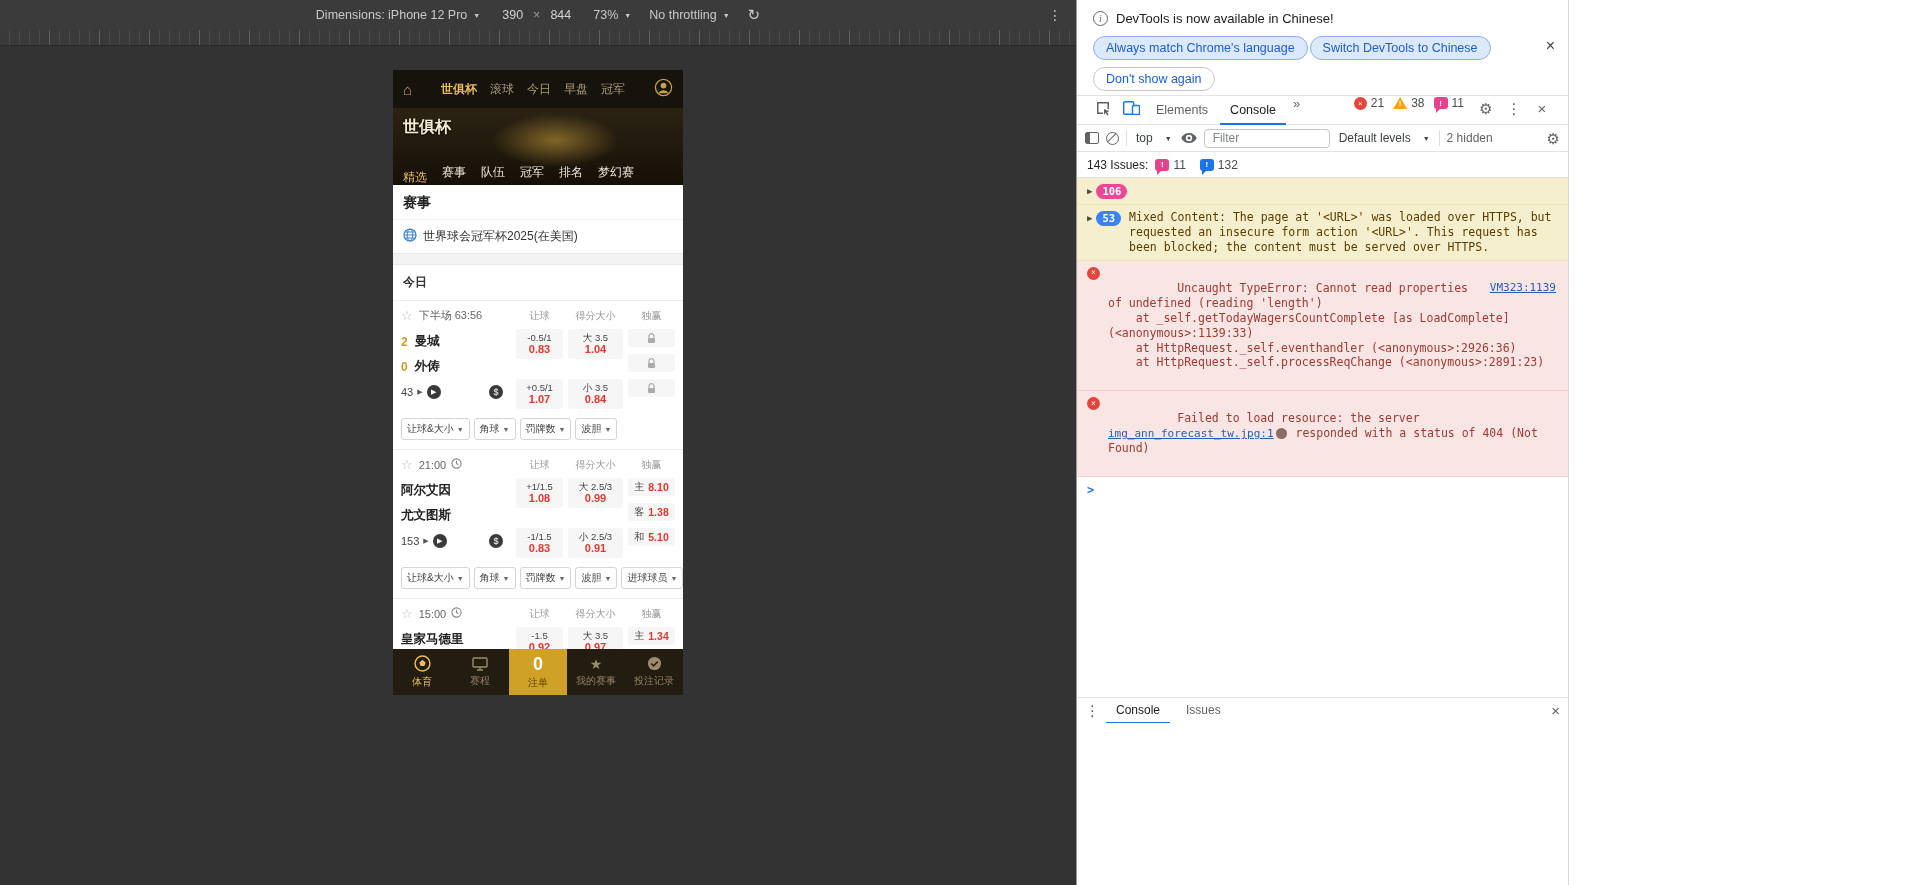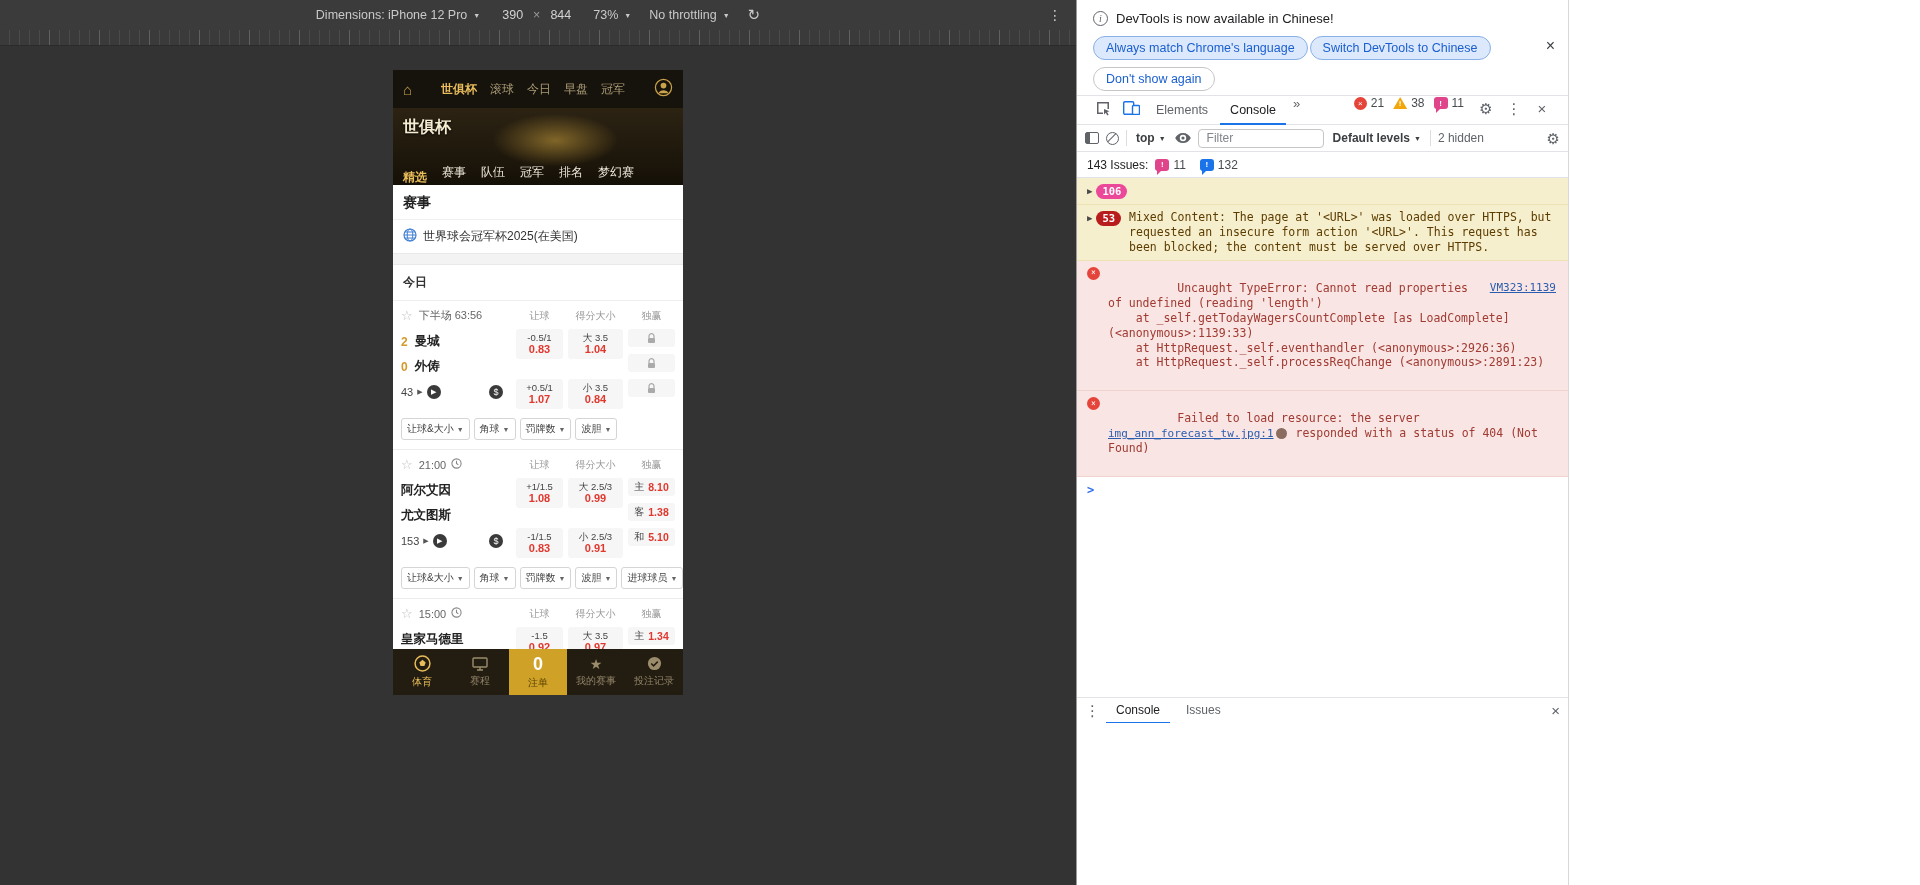--- a/index.html
+++ b/index.html
@@ -32,21 +32,21 @@
   .m-nav-item { font-size:12px; color:#ab9c76; }
   .m-nav-item.active { color:#e9bd5b; font-weight:bold; }
   .m-banner { height:77px; flex:none; position:relative; padding:9px 10px 0;
     background:
       radial-gradient(ellipse 90px 38px at 56% 42%, rgba(206,163,62,.55), rgba(0,0,0,0) 70%),
       linear-gradient(180deg,#2c2313,#151007); }
   .m-banner-title { color:#f5ecd2; font-weight:bold; font-size:16px; text-shadow:0 1px 2px #000; }
   .m-subtabs { position:absolute; left:0; right:0; bottom:0; display:flex; padding:0 10px; gap:15px;
     height:26px; align-items:center; }
   .m-subtab { color:#efe9da; font-size:12px; height:26px; line-height:26px; }
-  .m-subtab.active { color:#e9bd5b; border-bottom:2px solid #e9bd5b; line-height:24px; font-weight:bold;margin-top:12px; }
+  .m-subtab.active { color:#e9bd5b; border-bottom:2px solid #e9bd5b; line-height:24px; font-weight:normal;margin-top:12px; }
   .m-content { background:#fff; flex:1; overflow:hidden; position:relative; }
   .m-sec-title { font-size:14px; font-weight:bold; color:#222; padding:9px 10px 7px; border-bottom:1px solid #f0f0f0; }
   .m-league { display:flex; align-items:center; gap:6px; padding:8px 10px; font-size:12px; color:#333; }
   .m-band { height:12px; background:#f3f3f3; border-top:1px solid #e9e9e9; border-bottom:1px solid #e9e9e9; }
   .m-day { font-size:12px; font-weight:bold; color:#333; padding:9px 10px; border-bottom:1px solid #eee; }
   .match { padding:7px 8px 9px; border-bottom:1px solid #ececec; }
   .match-top { display:flex; align-items:center; font-size:11px; color:#888; }
   .m-star { color:#bbb; font-size:13px; margin-right:6px; }
   .m-status { color:#666; font-size:11px; margin-right:5px; }
   .match-top .spacer { flex:1; }
@@ -122,40 +122,40 @@
   .chat.pink { background:#e0458c; } .chat.pink::after { border-top-color:#e0458c; border-left-color:#e0458c; }
   .chat.blue { background:#1a73e8; } .chat.blue::after { border-top-color:#1a73e8; border-left-color:#1a73e8; }
   .ui-glyph { color:#5f6368; font-size:15px; line-height:1; }
   .console-toolbar { height:27px; display:flex; align-items:center; gap:7px; padding:0 8px;
     border-bottom:1px solid #e1e3e6; color:#5f6368; flex:none; }
   .sb-icon { width:14px; height:12px; border:1.3px solid #5f6368; border-radius:2px;
     background:linear-gradient(to right,#5f6368 0 4px,transparent 4px); flex:none; }
   .clear-icon { width:13px; height:13px; border:1.3px solid #5f6368; border-radius:50%; position:relative; flex:none; }
   .clear-icon::after { content:""; position:absolute; left:-1px; top:4.6px; width:12px; height:1.3px;
     background:#5f6368; transform:rotate(-45deg); }
-  .dd { display:flex; align-items:center; gap:4px; font-size:12px; color:#3c4043; padding:0 2px; white-space:nowrap;font-weight:bold; }
+  .dd { display:flex; align-items:center; gap:12px; font-size:12px; color:#3c4043; padding:0 2px; white-space:nowrap; }
   .vdiv { width:1px; height:16px; background:#ddd; flex:none; }
   .filter-input { width:126px; height:19px; border:1px solid #c6c6c6; border-radius:4px; padding:0 8px;
     font-size:12px; color:#202124; outline:none; font-family:inherit; }
   .filter-input::placeholder { color:#80868b; }
   .hidden-label { font-size:12px; color:#5f6368; white-space:nowrap; }
   .ct-spacer { flex:1; }
   .issues-bar { height:26px; display:flex; align-items:center; gap:7px; padding:0 10px;
     border-bottom:1px solid #e1e3e6; font-size:12px; color:#202124; flex:none; }
   .messages { flex:1; overflow:hidden; font-family:"DejaVu Sans Mono","Liberation Mono",monospace;
     font-size:11.5px; }
   .msg { padding:5px 12px 5px 10px; border-bottom:1px solid #ebebeb; display:flex; gap:8px;
     align-items:flex-start; line-height:1.3; }
   .msg-log { color:#202124; padding-left:26px; }
   .msg-warn { background:#f6efcd; border-color:#ece2b4; color:#5c3c00; }
   .badge-wrap { display:flex; align-items:center; gap:4px; flex:none; padding-top:1px; }
   .expand-tri { font-size:9px; color:#4a4a4a; }
   .count-pill { border-radius:9px; padding:0 6px; font-size:10.5px; line-height:15px; color:#fff; font-weight:bold; }
   .pill-warn { background:#ec4899; }
-  .pill-err { background:#b91c1c; }
+  .pill-err { background:#3b82f6; }
   .msg-text { white-space:pre-wrap; word-break:break-word; flex:1; min-width:0; }
   .msg-err { background:#f9e6e4; border-color:#f0d2cf; color:#a03a32; }
   .err-icon { width:13px; height:13px; border-radius:50%; background:#e5443a; color:#fff; font-size:8px;
     display:flex; align-items:center; justify-content:center; flex:none; margin-top:1px; }
   .msg-link { color:#2a5db0; text-decoration:underline; font-size:11px; cursor:pointer; }
   .msg-link.floating { float:right; margin-left:12px; }
   .res-icon { display:inline-block; width:11px; height:11px; border-radius:50%; background:#8a6d60;
     vertical-align:middle; margin:0 2px; }
   .prompt-row { padding:6px 10px; }
   .prompt-chevron { color:#2f6fed; font-weight:bold; font-size:12px; }

